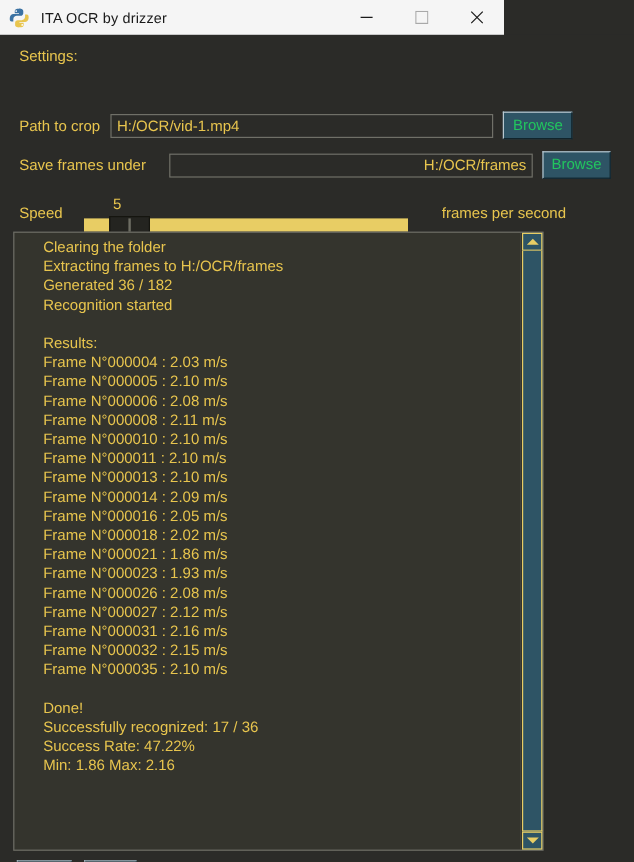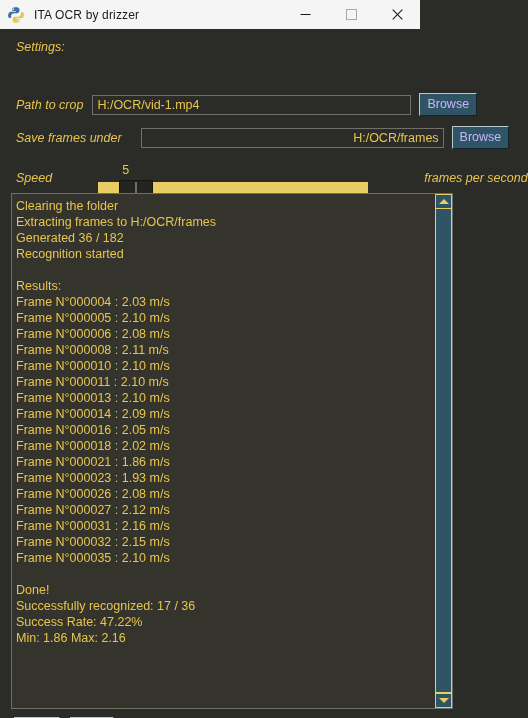--- a/index.html
+++ b/index.html
@@ -67,21 +67,20 @@
     width: 528px;
     height: 689px;
     background: #2b2b28;
   }
 
   .lbl {
     color: #e8c54e;
     font-size: 12.5px;
     font-family: "Liberation Sans", sans-serif;
     white-space: nowrap;
-    font-style: italic;
   }
 
   .settings-title {
     position: absolute;
     left: 16px; top: 11px;
   }
 
   
   .row {
     position: absolute;
@@ -101,40 +100,39 @@
     font-family: "Liberation Sans", sans-serif;
     padding: 0 4px;
     box-sizing: border-box;
     outline: none;
   }
   #input-path { width: 319px; margin-left: 9px; }
   #input-save { width: 303px; margin-left: 19px; text-align: right; }
 
   .btn3d {
     background: #2e5465;
-    color: #c4b5fd;
+    color: #22c55e;
     font-size: 12.5px;
     font-family: "Liberation Sans", sans-serif;
     border: none;
     border-top: 1px solid #b9c8cf;
     border-left: 1px solid #b9c8cf;
     border-right: 1px solid #11242c;
     border-bottom: 1px solid #11242c;
     padding: 3px 7px 4px 7px;
     cursor: pointer;
     line-height: 14px;
   }
   #browse-path { margin-left: 8px; }
   #browse-save { margin-left: 8px; }
 
   
   #row-speed {
     left: 16px; top: 136px;
     align-items: flex-end;
-    gap: 28px;
   }
   .slider-wrap {
     position: relative;
     margin-left: 18px;
     width: 270px;
     height: 32px;
   }
   .slider-value {
     position: absolute;
     left: 24px;
@@ -194,20 +192,21 @@
   .console-box {
     position: absolute;
     left: 11px;
     top: 164px;
     width: 442px;
     height: 516px;
     border: 1px solid #6e6e66;
     box-sizing: border-box;
     background: #34342d;
     display: flex;
+    padding-left: 20px;
   }
   .console-text {
     flex: 1;
     overflow: hidden;
     padding: 4px 0 0 4px;
     color: #e8c54e;
     font-size: 12.5px;
     line-height: 16px;
     font-family: "Liberation Sans", sans-serif;
     white-space: pre;

